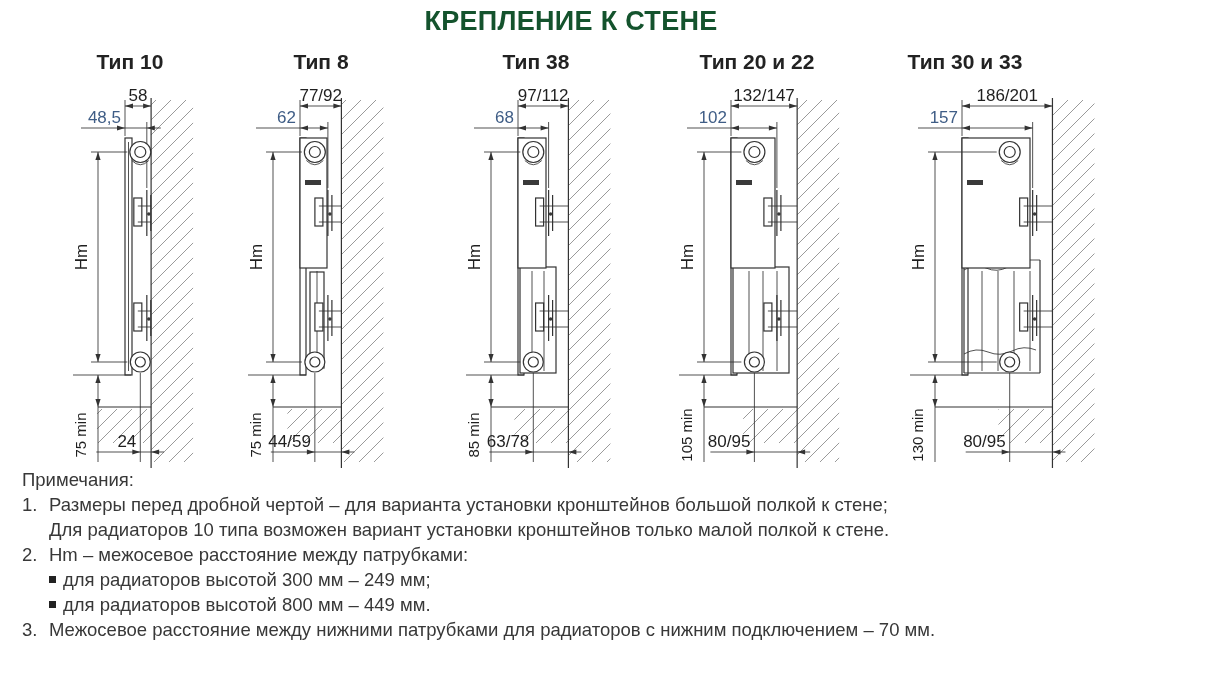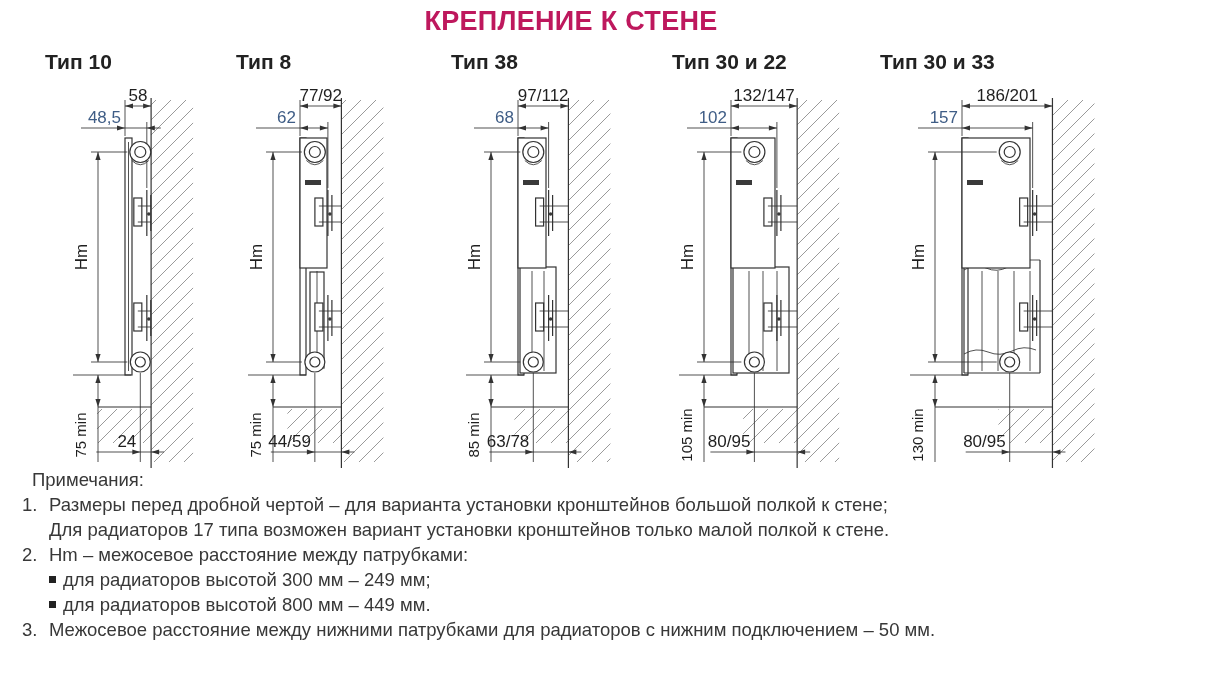--- a/index.html
+++ b/index.html
@@ -1,49 +1,49 @@
 <!DOCTYPE html>
 <html><head>
 <meta charset="utf-8">
 <style>
   html,body{margin:0;padding:0;background:#fff;}
   body{width:1220px;height:680px;position:relative;overflow:hidden;
        font-family:"Liberation Sans",sans-serif;color:#1f1f1f;}
   .page-title{position:absolute;top:6px;left:0;width:1142px;text-align:center;
-       font-size:27px;font-weight:700;color:#be185d;letter-spacing:.3px;}
-  .hdr{position:absolute;top:50px;width:170px;text-align:left;
+       font-size:27px;font-weight:700;color:#14532d;letter-spacing:.3px;}
+  .hdr{position:absolute;top:50px;width:170px;text-align:center;
        font-size:21px;font-weight:600;color:#222;}
   svg.dia{position:absolute;overflow:visible;}
   svg .l{stroke:#333;stroke-width:1.2;fill:none;}
   svg .t{stroke:#333;stroke-width:.85;fill:none;}
   svg .w{fill:#fff;stroke:#333;stroke-width:1.2;}
   svg .hl{stroke:#9a9a9a;stroke-width:1;}
   svg .ar{fill:#333;stroke:none;}
   svg .dk{fill:#3a3a3a;stroke:none;}
   svg text{font-family:"Liberation Sans",sans-serif;}
   svg .dim{font-size:17px;fill:#1f1f1f;}
   svg .dimb{fill:#3f5d86;}
   svg .dimm{font-size:15px;}
   .notes{position:absolute;left:22px;top:467px;width:1180px;
        font-size:18.5px;line-height:25px;color:#383838;}
-  .notes-h{margin-left:10px;}
+  .notes-h{margin-left:0;}
   .nrow{display:flex;}
   .nnum{width:27px;flex:none;}
   .nind{width:27px;flex:none;}
   .nsq{width:7px;height:7px;background:#222;margin:9px 7px 0 0;flex:none;}
 </style>
 </head>
 <body>
 
 <div class="page-title">КРЕПЛЕНИЕ К СТЕНЕ</div>
 
 <div class="hdr" style="left:45px">Тип 10</div>
 <div class="hdr" style="left:236px">Тип 8</div>
 <div class="hdr" style="left:451px">Тип 38</div>
-<div class="hdr" style="left:672px">Тип 30 и 22</div>
+<div class="hdr" style="left:672px">Тип 20 и 22</div>
 <div class="hdr" style="left:880px">Тип 30 и 33</div>
 
 <svg class="dia" id="dia-0" viewBox="0 0 136 385" width="136" height="385" style="left: 61px; top: 90px;">
     <defs>
       <pattern id="hp0" patternUnits="userSpaceOnUse" width="15" height="15">
         <line x1="-2" y1="17" x2="17" y2="-2" class="hl"></line>
       </pattern>
     </defs>
     <rect x="90.1" y="10" width="42" height="362" fill="url(#hp0)"></rect>
     <rect x="36.099999999999994" y="319" width="54" height="34" fill="url(#hp0)"></rect>
@@ -346,34 +346,34 @@
 
 <div class="notes">
   <div class="notes-h">Примечания:</div>
   <div id="notes-list">
       <div class="nrow">
         <span class="nnum">1.</span>
         <span>Размеры перед дробной чертой – для варианта установки кронштейнов большой полкой к стене;</span>
       </div>
       <div class="nrow">
         <span class="nnum"></span>
-        <span>Для радиаторов 17 типа возможен вариант установки кронштейнов только малой полкой к стене.</span>
+        <span>Для радиаторов 10 типа возможен вариант установки кронштейнов только малой полкой к стене.</span>
       </div>
       <div class="nrow">
         <span class="nnum">2.</span>
         <span>Hm – межосевое расстояние между патрубками:</span>
       </div>
       <div class="nrow">
         <span class="nind"></span>
         <span class="nsq"></span>
         <span>для радиаторов высотой 300 мм – 249 мм;</span>
       </div>
       <div class="nrow">
         <span class="nind"></span>
         <span class="nsq"></span>
         <span>для радиаторов высотой 800 мм – 449 мм.</span>
       </div>
       <div class="nrow">
         <span class="nnum">3.</span>
-        <span>Межосевое расстояние между нижними патрубками для радиаторов с нижним подключением – 50 мм.</span>
+        <span>Межосевое расстояние между нижними патрубками для радиаторов с нижним подключением – 70 мм.</span>
       </div>
     </div>
 </div>
 
 </body></html>

